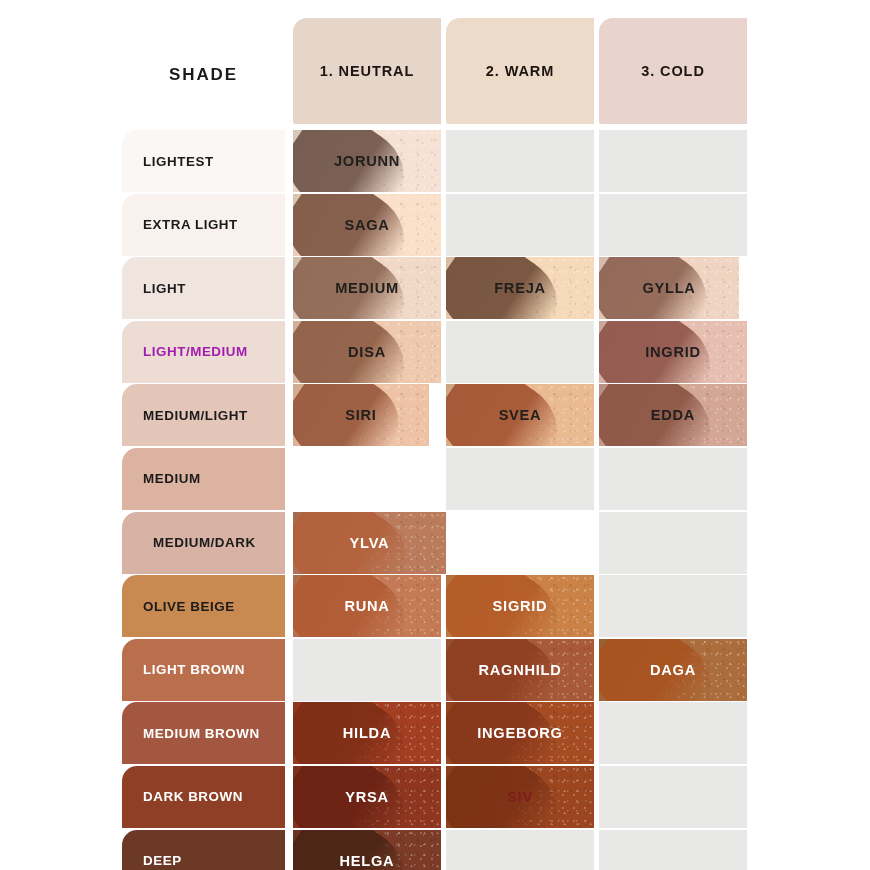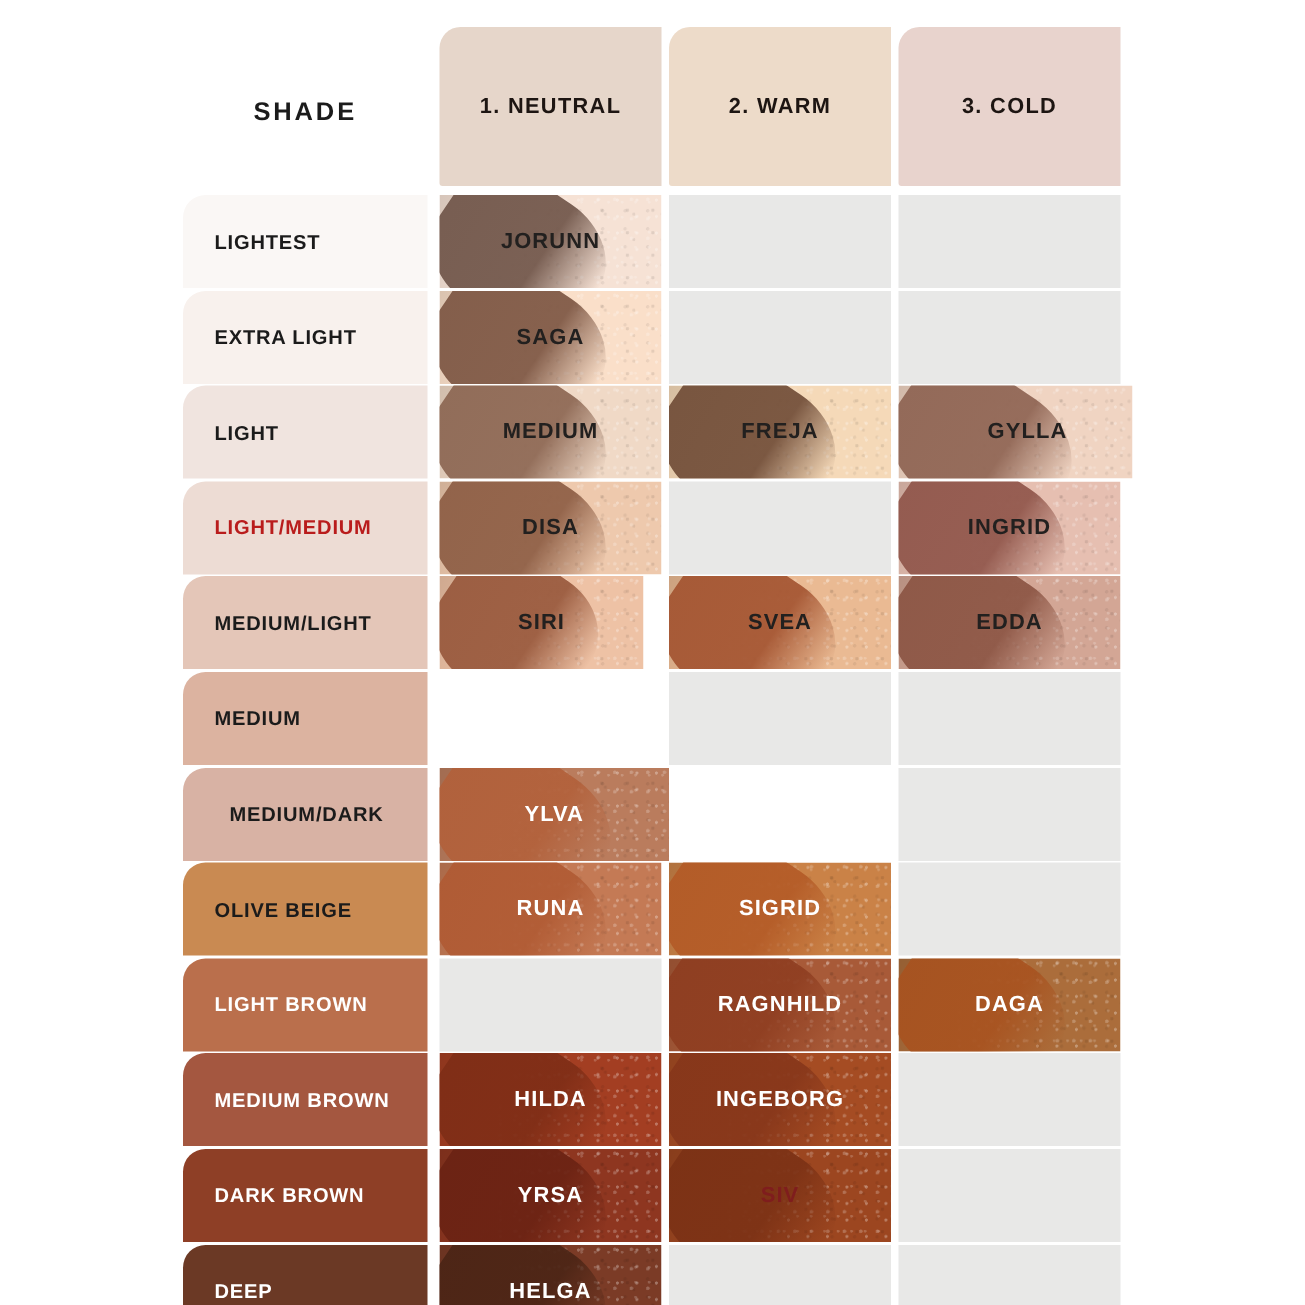--- a/index.html
+++ b/index.html
@@ -196,30 +196,30 @@
           <div class="stroke" style="background: linear-gradient(90deg, rgb(138, 100, 80) 0%, rgb(138, 100, 80) 62%, rgba(0, 0, 0, 0) 100%);"></div>
           <span class="name" style="color: rgb(34, 32, 31);">MEDIUM</span>
         </div>
         <div class="cell" style="left: 446px; width: 148px;">
           <div class="swatch-bg" style="background: rgb(245, 217, 184);"></div>
           <div class="band"></div>
           <div class="texture"></div>
           <div class="stroke" style="background: linear-gradient(90deg, rgb(110, 74, 53) 0%, rgb(110, 74, 53) 62%, rgba(0, 0, 0, 0) 100%);"></div>
           <span class="name" style="color: rgb(34, 32, 31);">FREJA</span>
         </div>
-        <div class="cell" style="left: 599px; width: 140px; padding-left: 16px;">
+        <div class="cell" style="left: 599px; width: 140px;">
           <div class="swatch-bg" style="background: rgb(240, 212, 194);"></div>
           <div class="band"></div>
           <div class="texture"></div>
           <div class="stroke" style="background: linear-gradient(90deg, rgb(140, 97, 80) 0%, rgb(140, 97, 80) 62%, rgba(0, 0, 0, 0) 100%);"></div>
           <span class="name" style="color: rgb(34, 32, 31);">GYLLA</span>
         </div>
       </div>
       <div class="row">
-        <div class="row-label" style="background: rgb(237, 220, 212); color: #b91c1c;">LIGHT/MEDIUM</div>
+        <div class="row-label" style="background: rgb(237, 220, 212); color: #a21caf;">LIGHT/MEDIUM</div>
         <div class="cell" style="left: 293px; width: 148px;">
           <div class="swatch-bg" style="background: rgb(238, 201, 173);"></div>
           <div class="band"></div>
           <div class="texture"></div>
           <div class="stroke" style="background: linear-gradient(90deg, rgb(139, 91, 66) 0%, rgb(139, 91, 66) 62%, rgba(0, 0, 0, 0) 100%);"></div>
           <span class="name" style="color: rgb(34, 32, 31);">DISA</span>
         </div>
         <div class="cell empty" style="left: 446px; width: 148px;"></div>
         <div class="cell" style="left: 599px; width: 148px;">
           <div class="swatch-bg" style="background: rgb(230, 191, 177);"></div>

